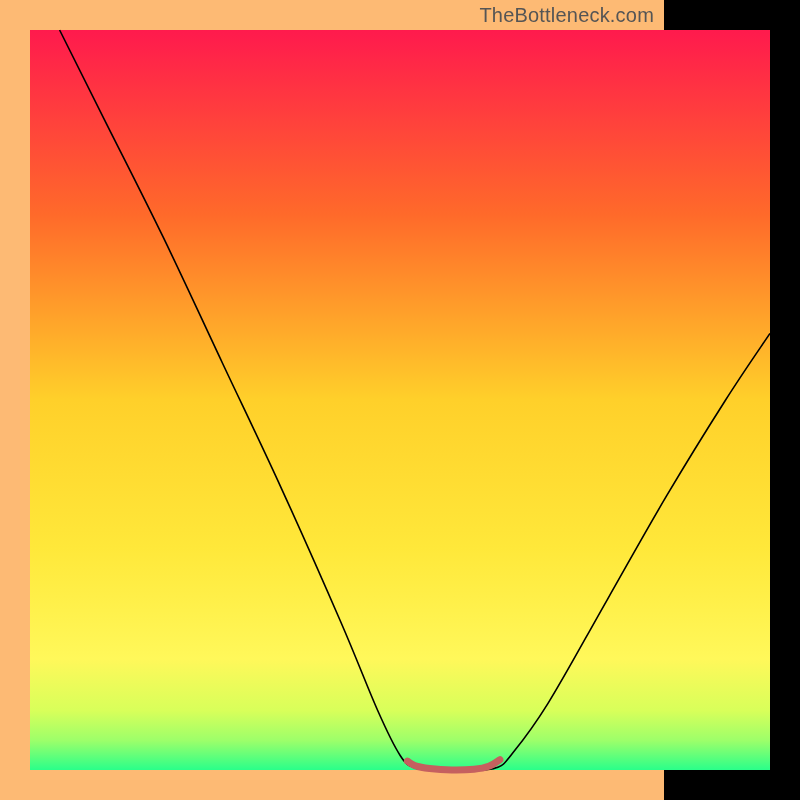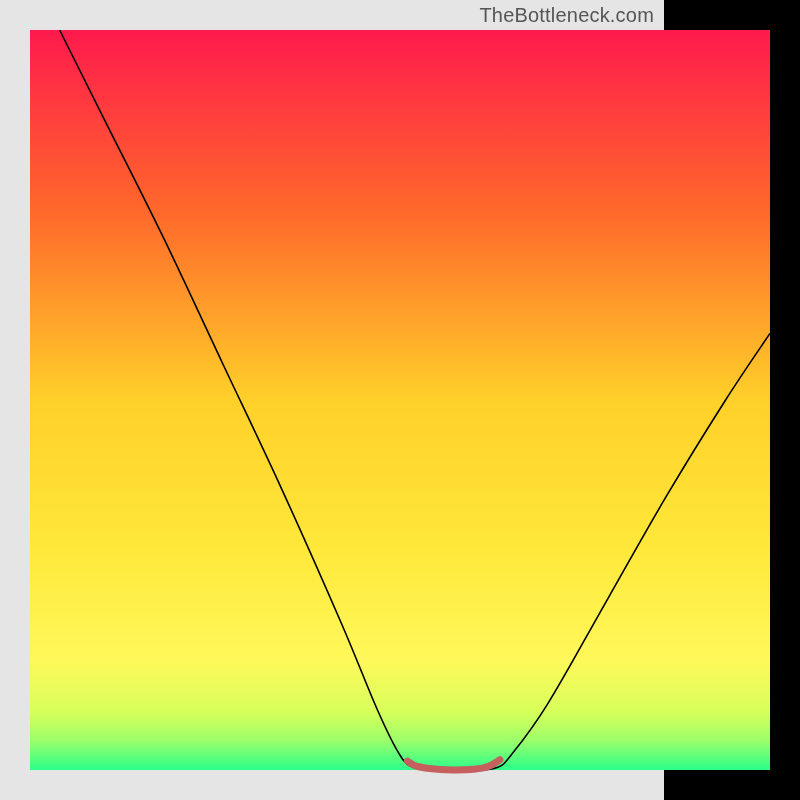--- a/index.html
+++ b/index.html
@@ -8,21 +8,21 @@
     width: 800px;
     height: 800px;
     overflow: hidden;
     background: #000;
     font-family: Arial, Helvetica, sans-serif;
   }
   .frame {
     position: relative;
     width: 664px;
     height: 800px;
-    background: #e5e5e5;
+    background: #fdba74;
   }
   .watermark {
     position: absolute;
     top: 4px;
     right: 10px;
     color: #555;
     font-size: 20px;
     font-weight: 500;
     letter-spacing: 0.2px;
     z-index: 10;

